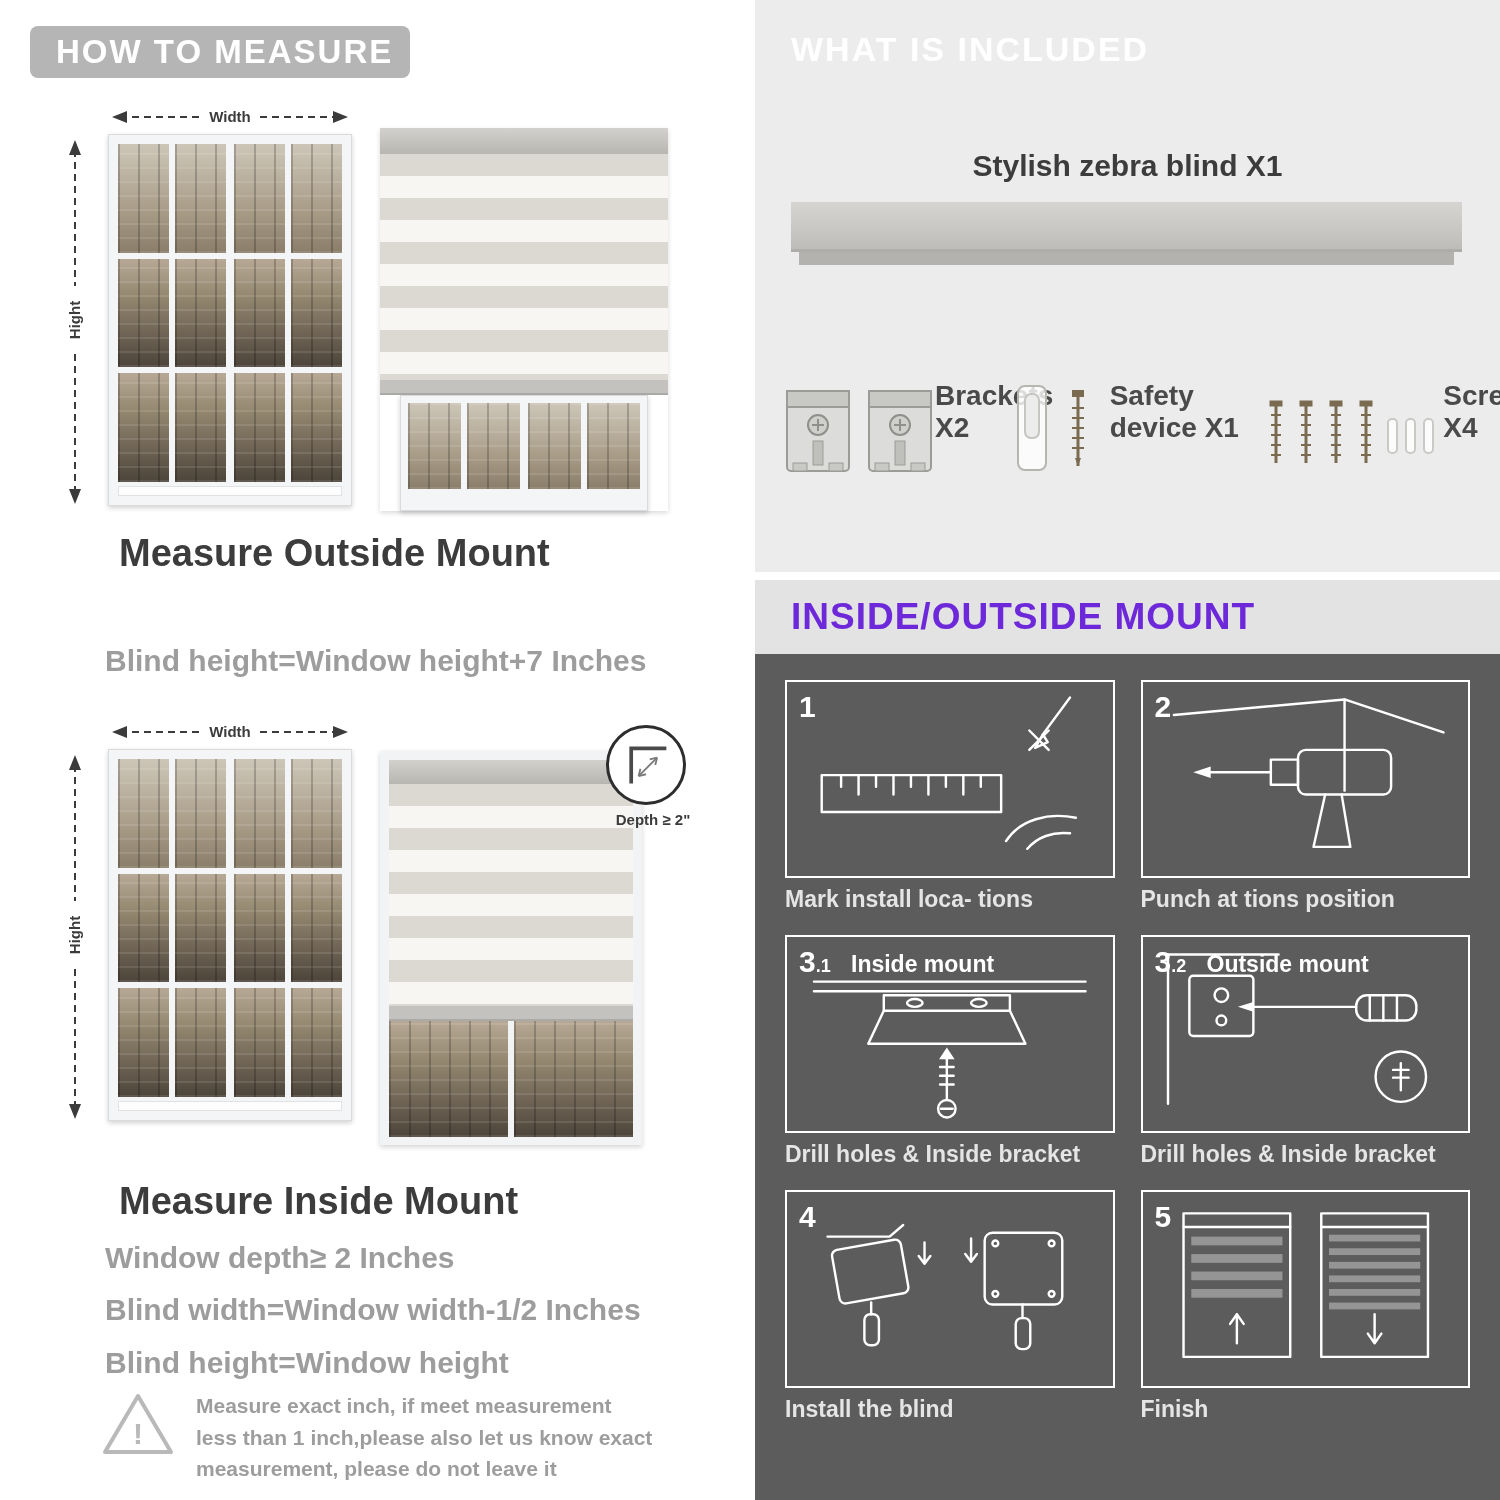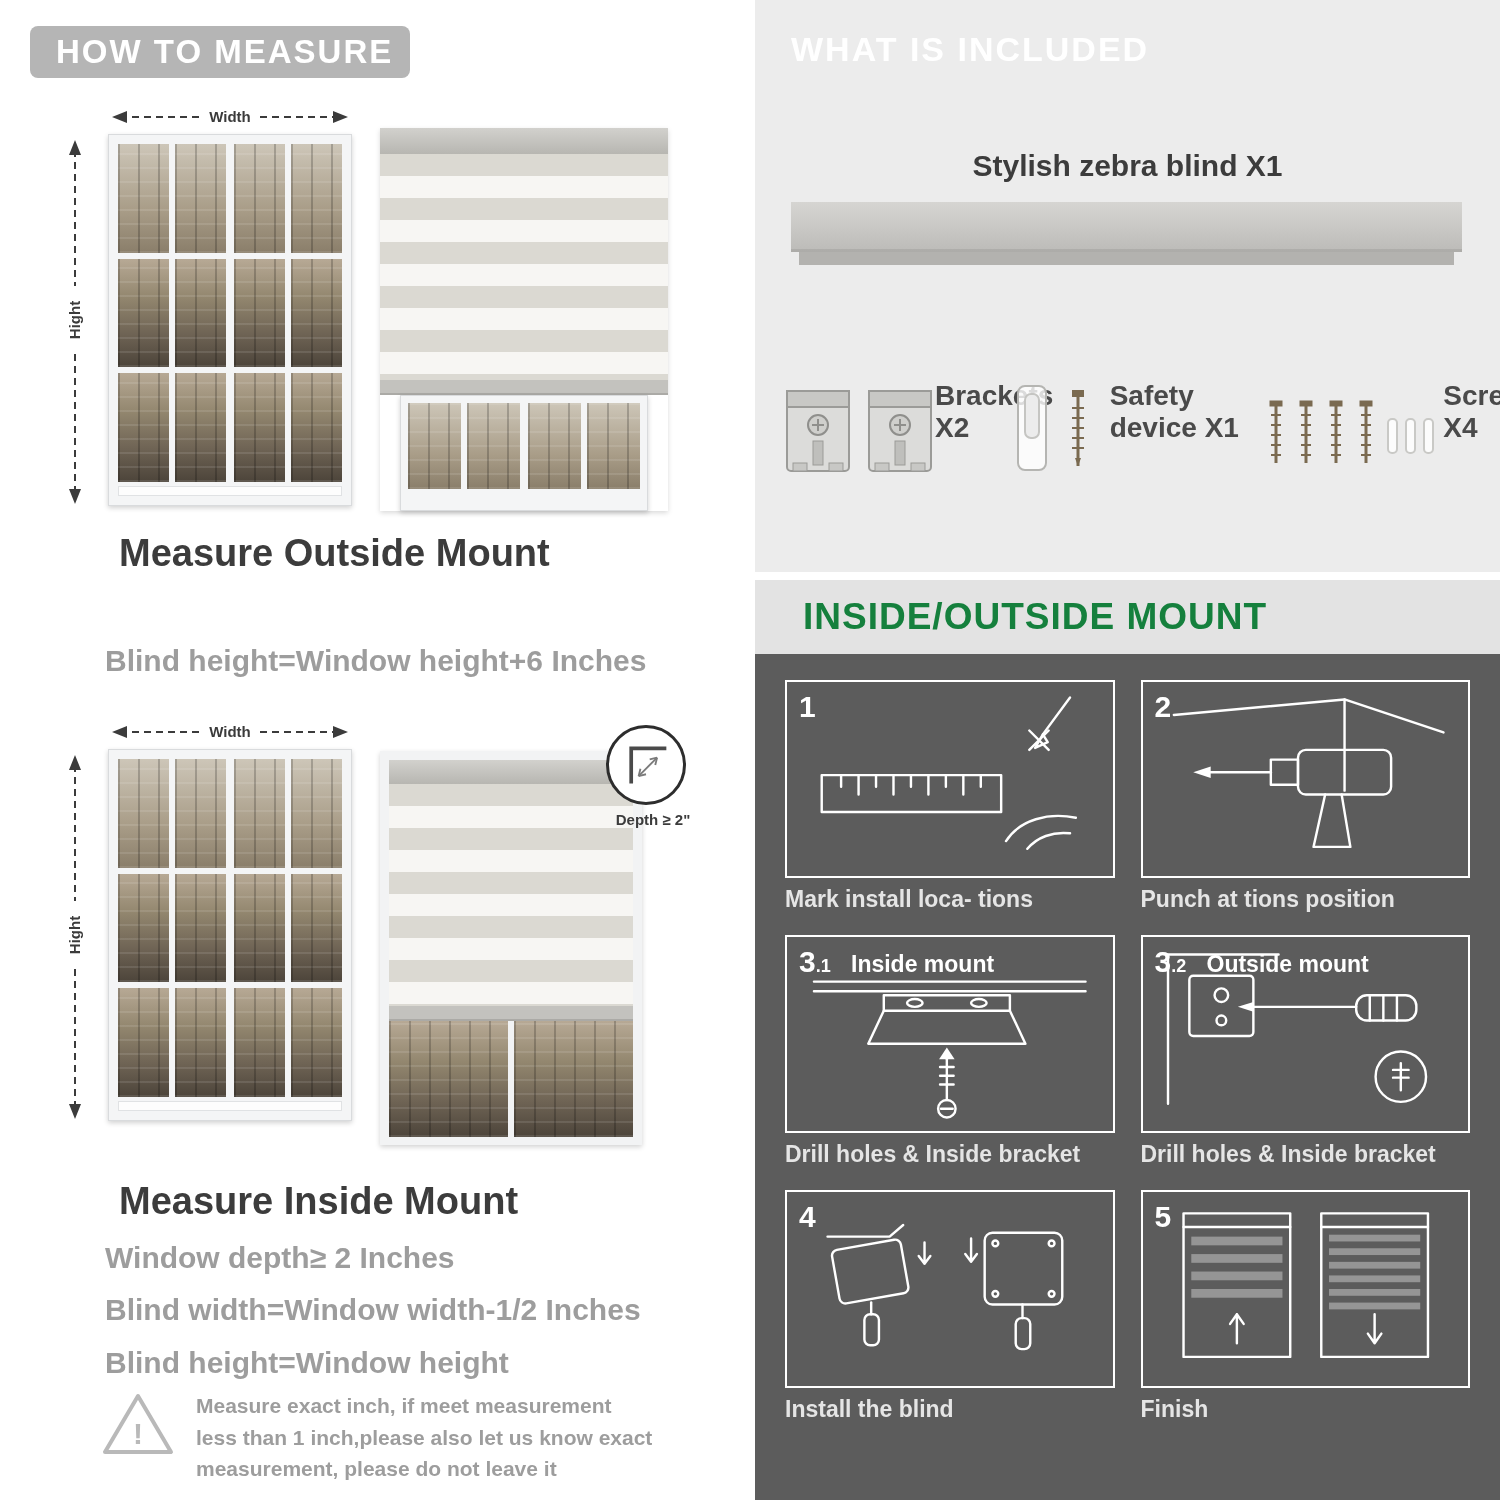--- a/index.html
+++ b/index.html
@@ -83,22 +83,22 @@
     height:13px;background:#b3b2af;}
   .parts{position:absolute;left:28px;right:18px;top:330px;display:flex;}
   .part{display:flex;flex-direction:row;align-items:center;}
   .part.p1{width:31%;} .part.p2{width:37%;} .part.p3{width:32%;}
   .picons{height:150px;display:flex;align-items:flex-end;justify-content:center;gap:12px;}
   .plab{margin-top:14px;font-size:28px;font-weight:bold;color:#4a4a4a;}
 
   .mount{position:absolute;left:0;top:580px;width:745px;height:920px;
     background:var(--mount-bg,#5c5c5c);}
   .mount-header{height:74px;background:var(--mount-header-bg,#e3e3e3);
-    display:flex;align-items:center;padding-left:48px;font-size:37px;
-    font-weight:bold;color:#15803d;letter-spacing:1px;}
+    display:flex;align-items:center;padding-left:36px;font-size:37px;
+    font-weight:bold;color:#6d28d9;letter-spacing:1px;}
   .steps{display:grid;grid-template-columns:1fr 1fr;column-gap:26px;row-gap:22px;
     padding:26px 30px 0 30px;}
   .panel{position:relative;border:2px solid #fff;height:198px;}
   .panel .art{position:absolute;inset:0;width:100%;height:100%;}
   .num{position:absolute;left:12px;top:8px;color:#fff;font-weight:bold;
     font-size:30px;z-index:2;}
   .num .sub{font-size:18px;}
   .plabel{position:absolute;left:64px;top:14px;color:#fff;font-weight:bold;
     font-size:23px;z-index:2;}
   .cap{margin-top:8px;color:#e5e5e5;font-weight:bold;font-size:23px;}
@@ -159,21 +159,21 @@
           <div class="sash one-row">
               <div class="pane"></div>
               <div class="pane"></div>
             </div>
         </div>
       </div>
     </div>
   </div>
 
   <div class="title t1">Measure Outside Mount</div>
-  <div class="gline g2">Blind height=Window height+6 Inches</div>
+  <div class="gline g2">Blind height=Window height+7 Inches</div>
 
   <div class="mblock b2">
     <svg class="harrow" viewBox="0 0 244 22">
       <path d="M12 11 H92" stroke="#3b3b3b" stroke-width="2" stroke-dasharray="7 5" fill="none"></path>
       <path d="M152 11 H232" stroke="#3b3b3b" stroke-width="2" stroke-dasharray="7 5" fill="none"></path>
       <path d="M4 11 l15 -6 v12 z" fill="#3b3b3b"></path>
       <path d="M240 11 l-15 -6 v12 z" fill="#3b3b3b"></path>
       <text x="122" y="16" text-anchor="middle" font-size="15" font-weight="bold" fill="#3b3b3b">Width</text>
     </svg>
     <svg class="varrow" viewBox="0 0 22 372">

